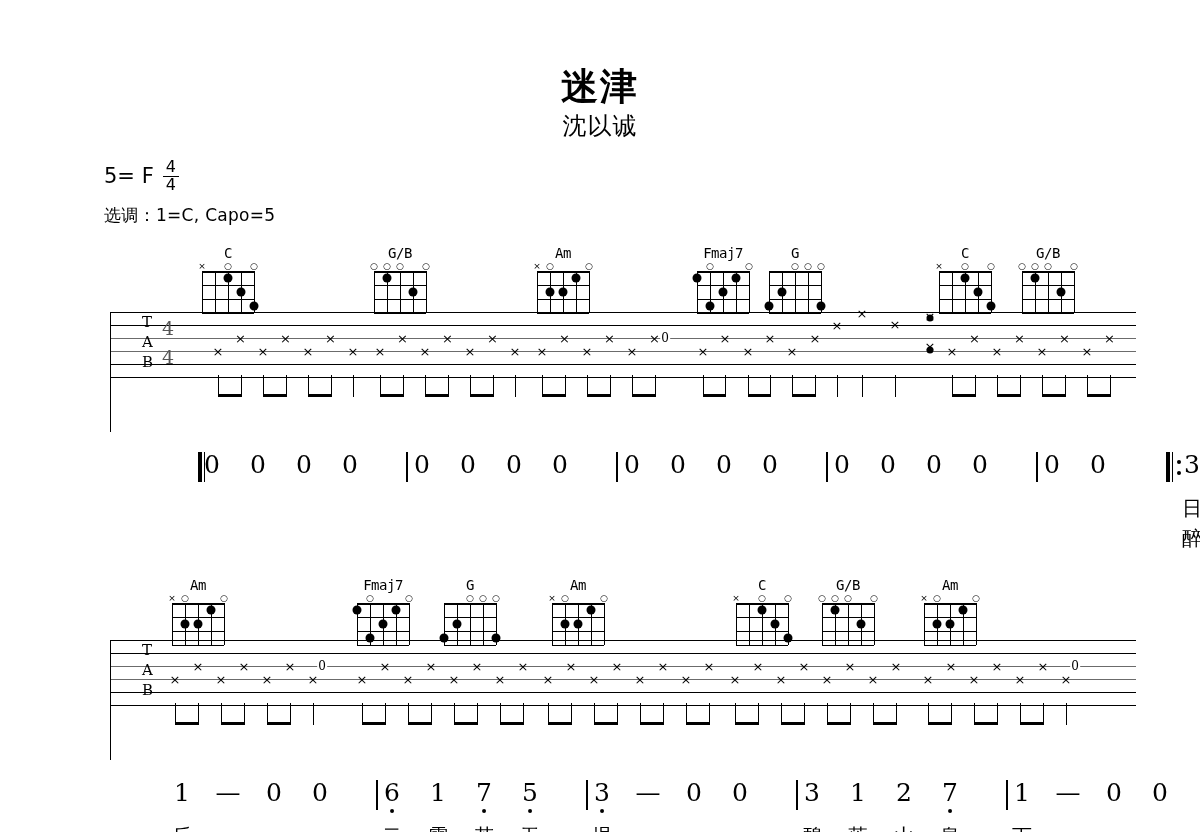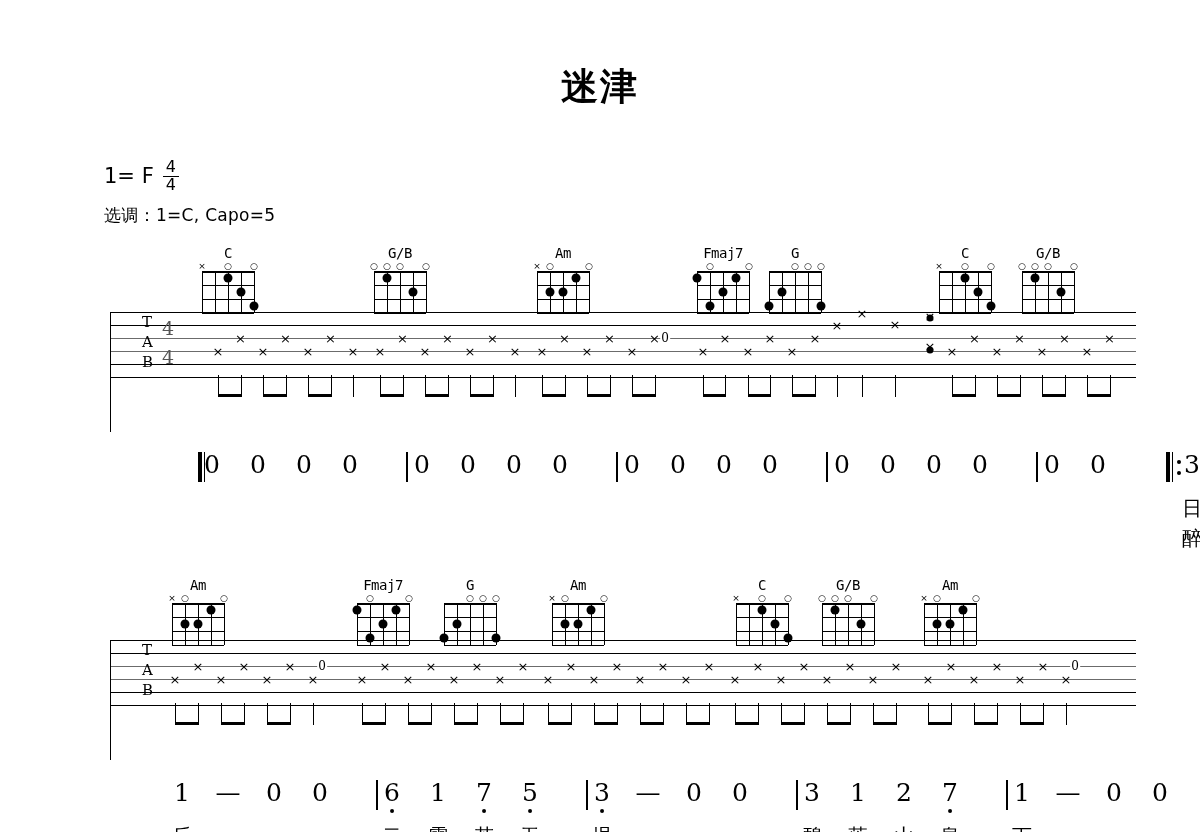--- a/index.html
+++ b/index.html
@@ -67,24 +67,25 @@
   .jrepeat .rd { position:absolute; width:4px; height:4px; border-radius:50%; background:#000; left:11px; }
   .lyric { position:absolute; font-size:20px; line-height:20px; transform:translateX(-50%); white-space:nowrap; }
   .sysbracket { position:absolute; border-left:1.3px solid #000; }
 </style>
 </head>
 <body>
 
 <div class="sheet">
 
   <div class="title">迷津</div>
+  <div class="artist">沈以诚</div>
 
   <div class="keyblock">
     <div class="keyline1">
-      <span>1= F</span>
+      <span>5= F</span>
       <span class="frac">
         <span class="num">4</span>
         <span class="den">4</span>
       </span>
     </div>
     <div class="keyline2">选调：1=C, Capo=5</div>
   </div>
 
 
   <div id="render-root">

